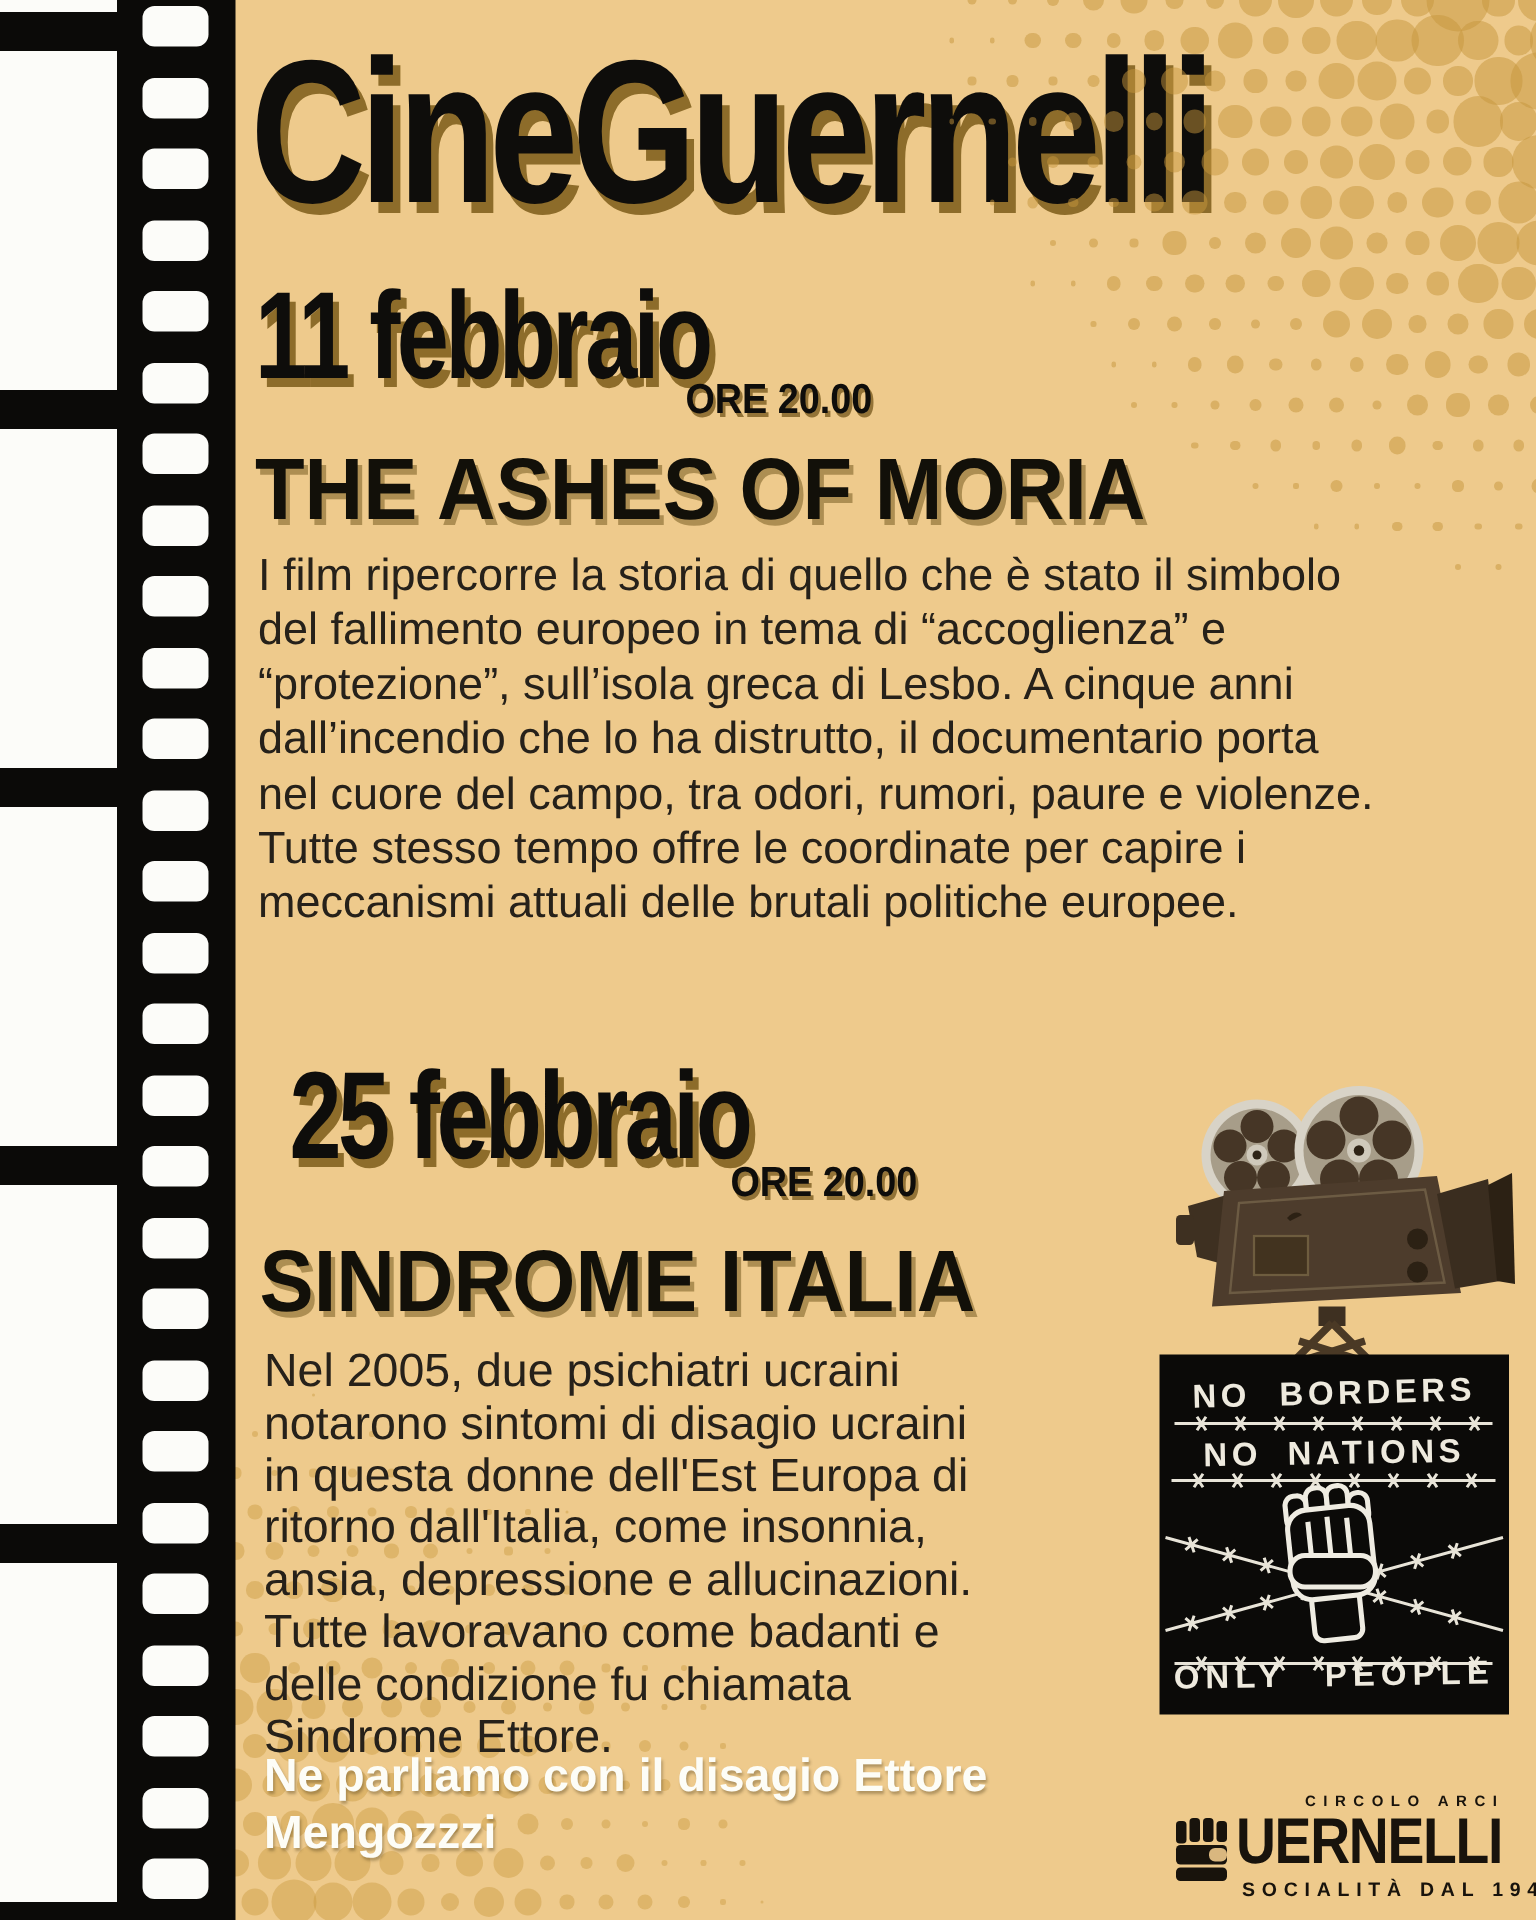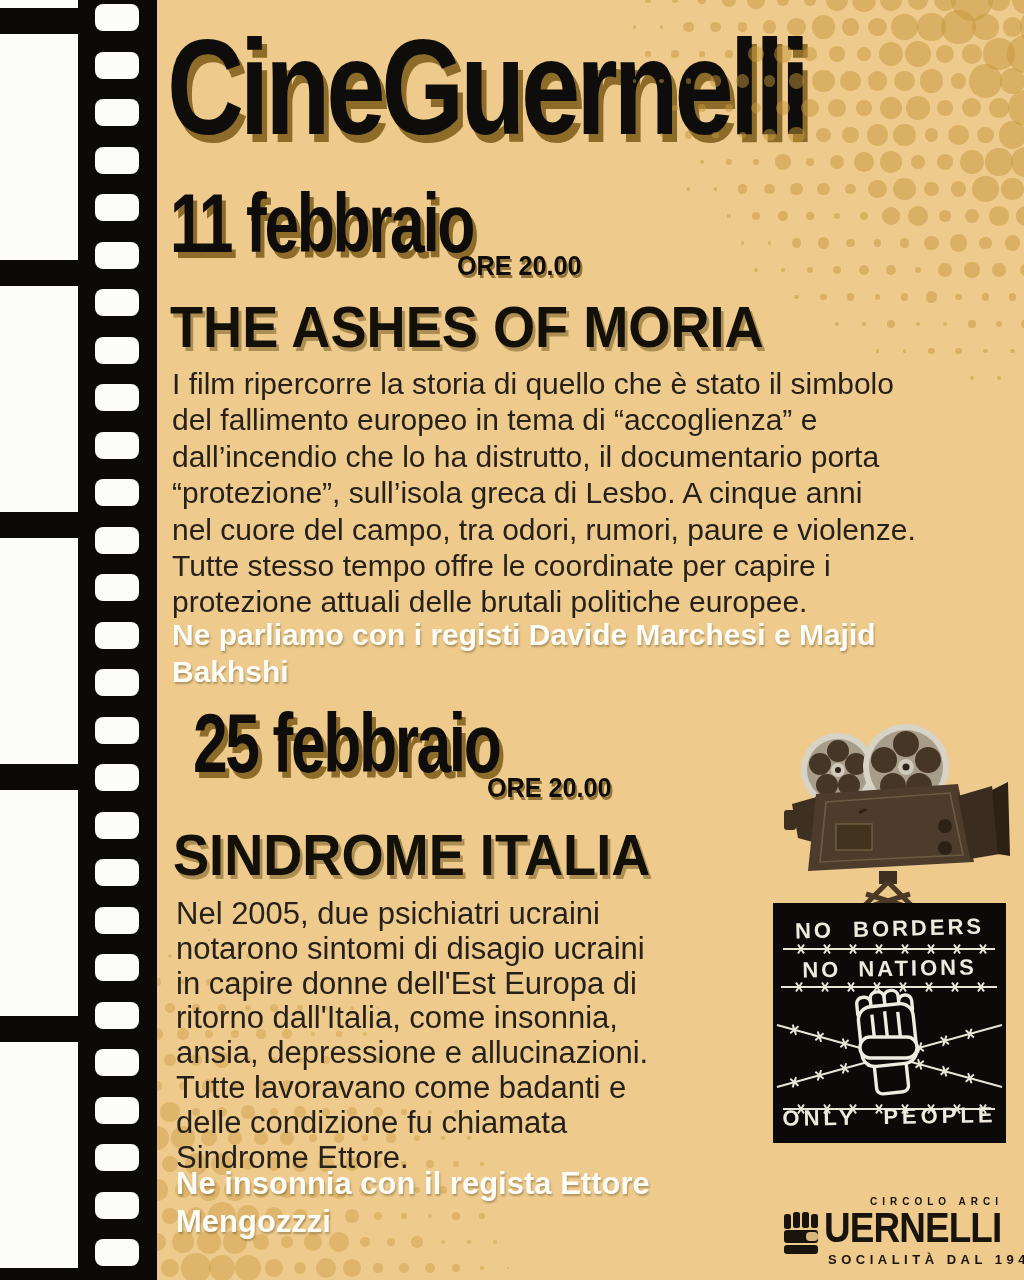--- a/index.html
+++ b/index.html
@@ -260,46 +260,42 @@
 
   <div class="content">
     <h1 class="title cond">CineGuernelli</h1>
 
     <div class="date date-1 cond">11 febbraio</div>
     <div class="time time-1">ORE 20.00</div>
     <div class="film-title film-title-1">THE ASHES OF MORIA</div>
     <div class="desc desc-1">
         <div>I film ripercorre la storia di quello che è stato il simbolo</div>
         <div>del fallimento europeo in tema di “accoglienza” e</div>
+        <div>“protezione”, sull’isola greca di Lesbo. A cinque anni</div>
         <div>dall’incendio che lo ha distrutto, il documentario porta</div>
-        <div>“protezione”, sull’isola greca di Lesbo. A cinque anni</div>
         <div>nel cuore del campo, tra odori, rumori, paure e violenze.</div>
         <div>Tutte stesso tempo offre le coordinate per capire i</div>
-        <div>protezione attuali delle brutali politiche europee.</div>
-      </div>
-    <div class="highlight hl-1">
-        <div>Ne parliamo con i registi Davide Marchesi e Majid</div>
-        <div>Bakhshi</div>
+        <div>meccanismi attuali delle brutali politiche europee.</div>
       </div>
 
     <div class="date date-2 cond">25 febbraio</div>
     <div class="time time-2">ORE 20.00</div>
     <div class="film-title film-title-2">SINDROME ITALIA</div>
     <div class="desc desc-2">
         <div>Nel 2005, due psichiatri ucraini</div>
         <div>notarono sintomi di disagio ucraini</div>
-        <div>in capire donne dell'Est Europa di</div>
+        <div>in questa donne dell'Est Europa di</div>
         <div>ritorno dall'Italia, come insonnia,</div>
         <div>ansia, depressione e allucinazioni.</div>
         <div>Tutte lavoravano come badanti e</div>
         <div>delle condizione fu chiamata</div>
         <div>Sindrome Ettore.</div>
       </div>
     <div class="highlight hl-2">
-        <div>Ne insonnia con il regista Ettore</div>
+        <div>Ne parliamo con il disagio Ettore</div>
         <div>Mengozzzi</div>
       </div>
   </div>
 
   <svg class="projector" viewBox="0 0 232 184">
 
     <g>
       <circle cx="60" cy="46" r="37" fill="#d8d3c7"></circle>
       <circle cx="60" cy="46" r="31" fill="#a79d89"></circle>
       <g fill="#463626">

